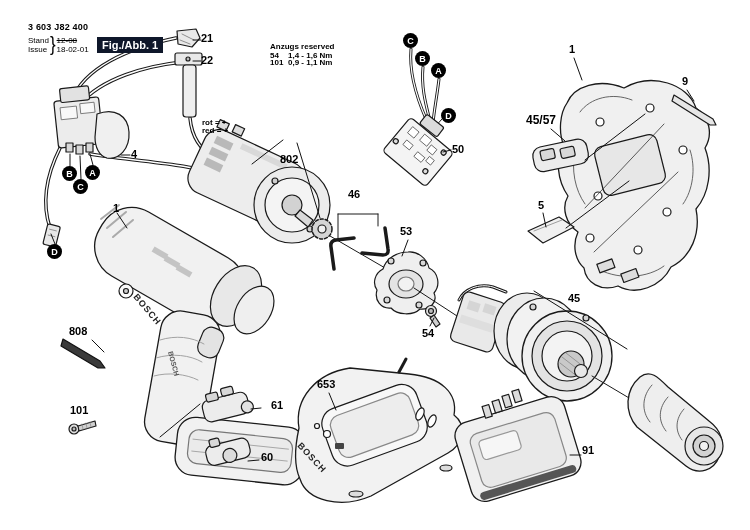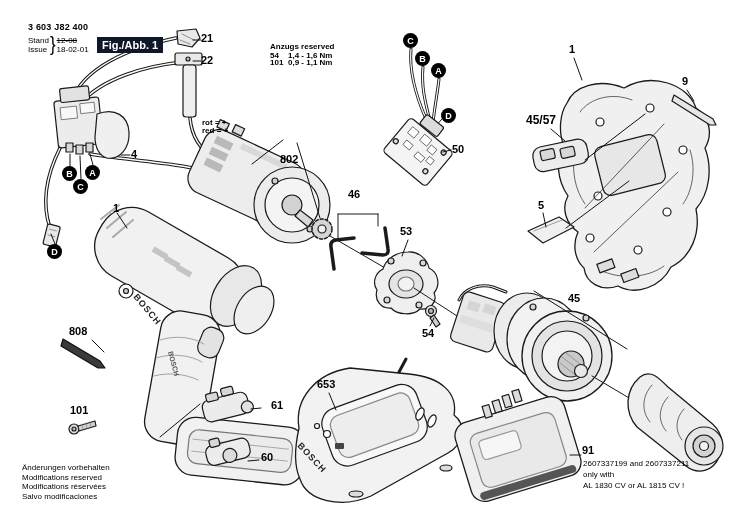--- a/index.html
+++ b/index.html
@@ -334,32 +334,21 @@
         <span class="tq-num">101</span>
         <span>0,9 - 1,1 Nm</span>
       </div>
 </div>
 
 <div class="note" style="left:202px;top:119px;">
   <div>rot = +</div>
   <div>red = +</div>
 </div>
 
-<div class="footer">
-  <div>Änderungen vorbehalten</div>
-  <div>Modifications reserved</div>
-  <div>Modifications réservées</div>
-  <div>Salvo modificaciones</div>
-</div>
-
-<div class="batt-note">
-  <div>2607337199 and 2607337211</div>
-  <div>only with</div>
-  <div>AL 1830 CV or AL 1815 CV !</div>
-</div>
+
 
 <div class="lbl" style="left:201px;top:33px;">21</div>
 <div class="lbl" style="left:201px;top:55px;">22</div>
 <div class="lbl" style="left:131px;top:149px;">4</div>
 <div class="lbl" style="left:113px;top:203px;">1</div>
 <div class="lbl" style="left:69px;top:326px;text-align:center;">808</div>
 <div class="lbl" style="left:70px;top:405px;">101</div>
 <div class="lbl" style="left:263px;top:400px;padding-left:8px;">61</div>
 <div class="lbl" style="left:261px;top:452px;">60</div>
 <div class="lbl" style="left:317px;top:379px;">653</div>

